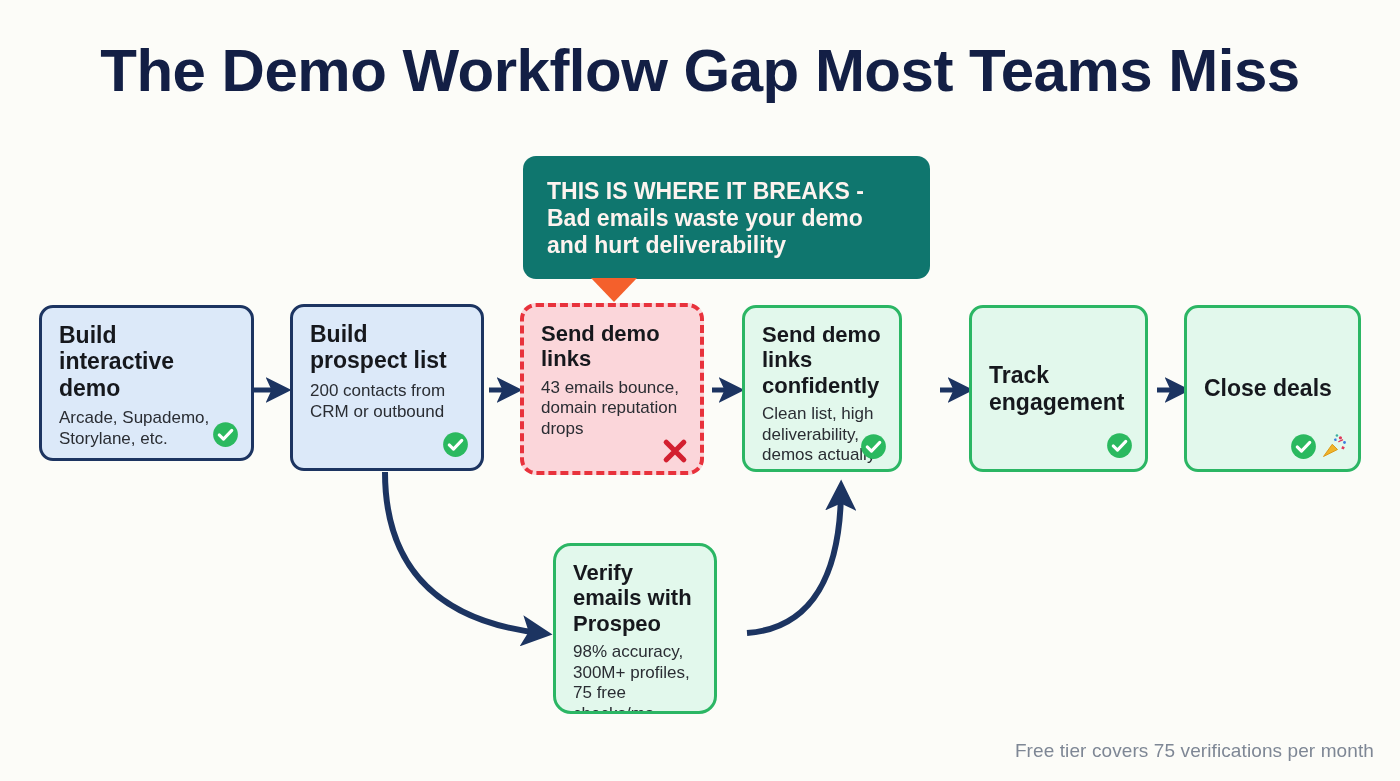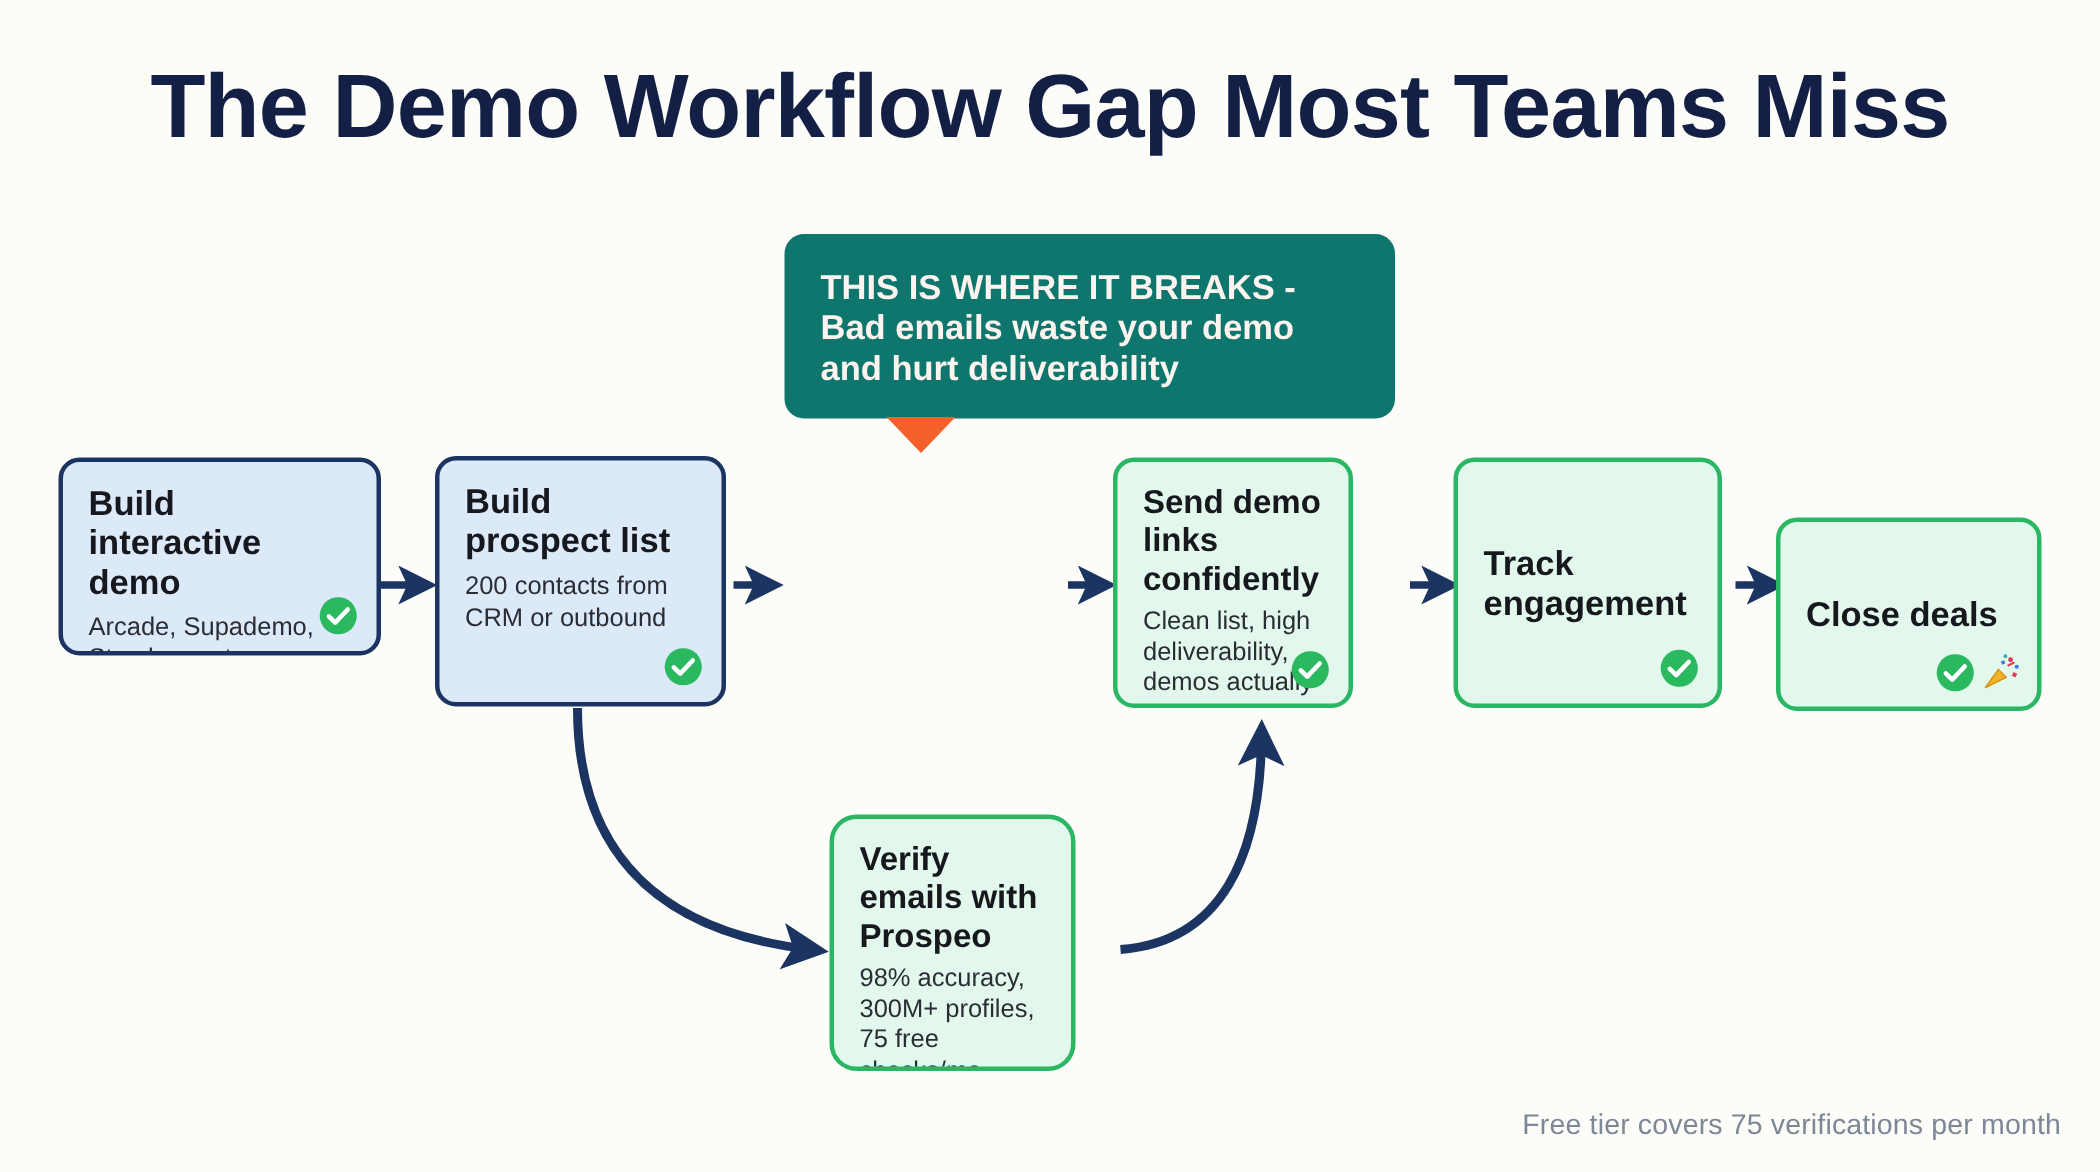--- a/index.html
+++ b/index.html
@@ -170,21 +170,21 @@
     <path d="M 385 472 C 385 560 430 620 540 633" stroke="#1c3461" stroke-width="6" fill="none" marker-end="url(#arrowhead)"></path>
 
     <path d="M 747 633 C 815 628 840 570 841 492" stroke="#1c3461" stroke-width="6" fill="none" marker-end="url(#arrowhead)"></path>
   </svg>
 
   <div id="callout">
     <div id="callout-text">THIS IS WHERE IT BREAKS - Bad emails waste your demo and hurt deliverability</div>
   </div>
   <div id="callout-tail"></div>
 
-  <div class="node blue" style="left:39px; top:305px; width:215px; height:132px;">
+  <div class="node blue" style="left:39px; top:305px; width:215px; height:156px;">
     <div class="node-title" style="font-size:23px;">Build interactive demo</div>
     <div class="node-sub" style="font-size:17px;">Arcade, Supademo, Storylane, etc.</div>
     <div class="badge-row">
       <svg class="check-icon" viewBox="0 0 24 24">
         <circle cx="12" cy="12" r="11" fill="#2bb95f"></circle>
         <path d="M6.4 12.4 L10.2 16.1 L17.6 8.3" stroke="#ffffff" stroke-width="2.7" fill="none" stroke-linecap="round" stroke-linejoin="round"></path>
       </svg>
     </div>
   </div>
 
@@ -192,20 +192,29 @@
     <div class="node-title" style="font-size:23px;">Build prospect list</div>
     <div class="node-sub" style="font-size:17px;">200 contacts from CRM or outbound</div>
     <div class="badge-row">
       <svg class="check-icon" viewBox="0 0 24 24">
         <circle cx="12" cy="12" r="11" fill="#2bb95f"></circle>
         <path d="M6.4 12.4 L10.2 16.1 L17.6 8.3" stroke="#ffffff" stroke-width="2.7" fill="none" stroke-linecap="round" stroke-linejoin="round"></path>
       </svg>
     </div>
   </div>
 
+  <div class="node red" style="left:520px; top:303px; width:184px; height:172px;">
+    <div class="node-title" style="font-size:22px;">Send demo links</div>
+    <div class="node-sub" style="font-size:17px; margin-top:6px;">43 emails bounce, domain reputation drops</div>
+    <div class="badge-row" style="right:10px; bottom:5px;">
+      <svg class="x-icon" viewBox="0 0 24 24">
+        <path d="M5 5 L19 19 M19 5 L5 19" stroke="#d32030" stroke-width="4.2" stroke-linecap="round" fill="none"></path>
+      </svg>
+    </div>
+  </div>
 
   <div class="node green" style="left:742px; top:305px; width:160px; height:167px;">
     <div class="node-title" style="font-size:22px;">Send demo links confidently</div>
     <div class="node-sub" style="font-size:17px; margin-top:6px;">Clean list, high deliverability, demos actually seen</div>
     <div class="badge-row" style="right:12px; bottom:9px;">
       <svg class="check-icon" viewBox="0 0 24 24">
         <circle cx="12" cy="12" r="11" fill="#2bb95f"></circle>
         <path d="M6.4 12.4 L10.2 16.1 L17.6 8.3" stroke="#ffffff" stroke-width="2.7" fill="none" stroke-linecap="round" stroke-linejoin="round"></path>
       </svg>
     </div>
@@ -217,22 +226,22 @@
       <div class="node-title" style="font-size:23px;">Track engagement</div>
     </div>
     <div class="badge-row">
       <svg class="check-icon" viewBox="0 0 24 24">
         <circle cx="12" cy="12" r="11" fill="#2bb95f"></circle>
         <path d="M6.4 12.4 L10.2 16.1 L17.6 8.3" stroke="#ffffff" stroke-width="2.7" fill="none" stroke-linecap="round" stroke-linejoin="round"></path>
       </svg>
     </div>
   </div>
 
-  <div class="node green" style="left:1184px; top:305px; width:177px; height:129px;
-              display:flex; align-items:center; padding-top:0; padding-bottom:0;margin-top:40px;">
+  <div class="node green" style="left:1184px; top:305px; width:177px; height:167px;
+              display:flex; align-items:center; padding-top:0; padding-bottom:0;">
     <div>
       <div class="node-title" style="font-size:23px;">Close deals</div>
     </div>
     <div class="badge-row" style="right:10px; bottom:9px;">
       <svg class="check-icon" viewBox="0 0 24 24">
         <circle cx="12" cy="12" r="11" fill="#2bb95f"></circle>
         <path d="M6.4 12.4 L10.2 16.1 L17.6 8.3" stroke="#ffffff" stroke-width="2.7" fill="none" stroke-linecap="round" stroke-linejoin="round"></path>
       </svg>
       <svg class="party-icon" viewBox="0 0 24 24">
         <path d="M3 21 L10.5 10.5 L15 15 Z" fill="#f0b429"></path>

